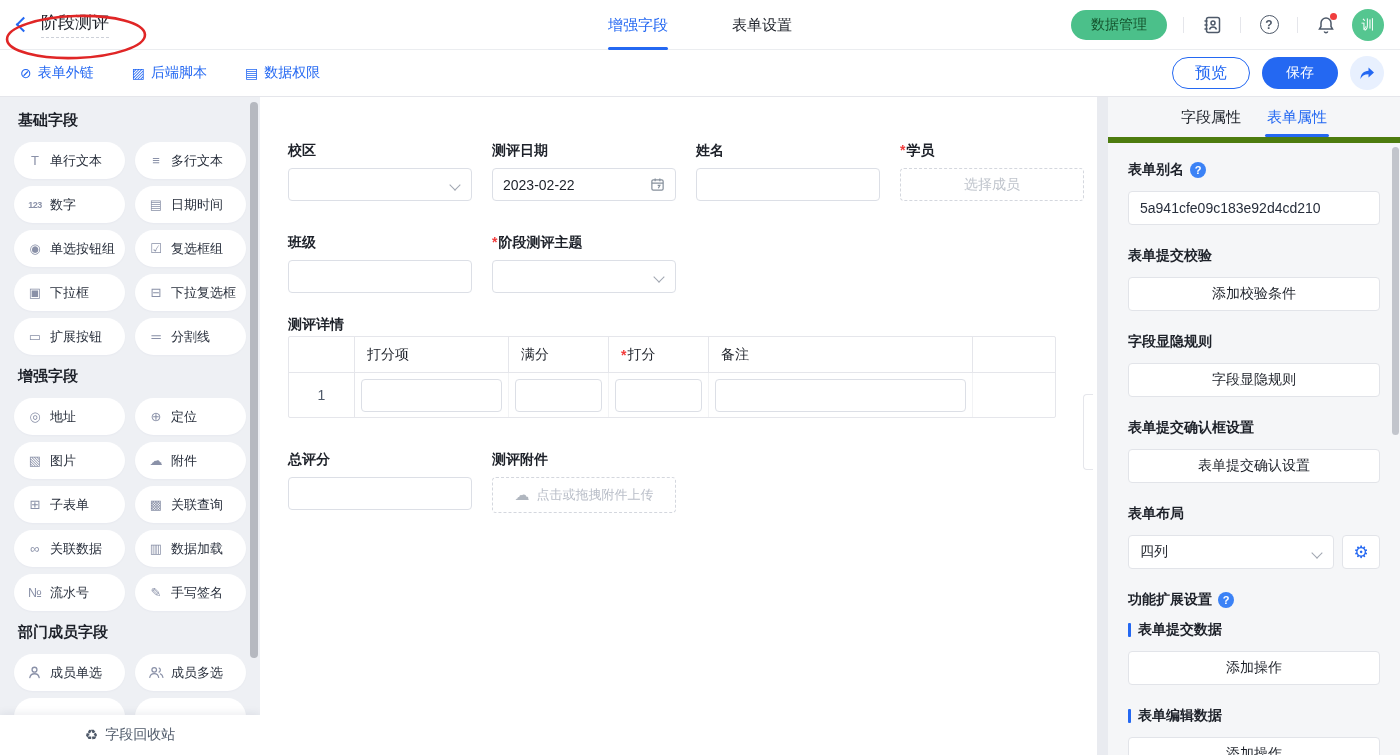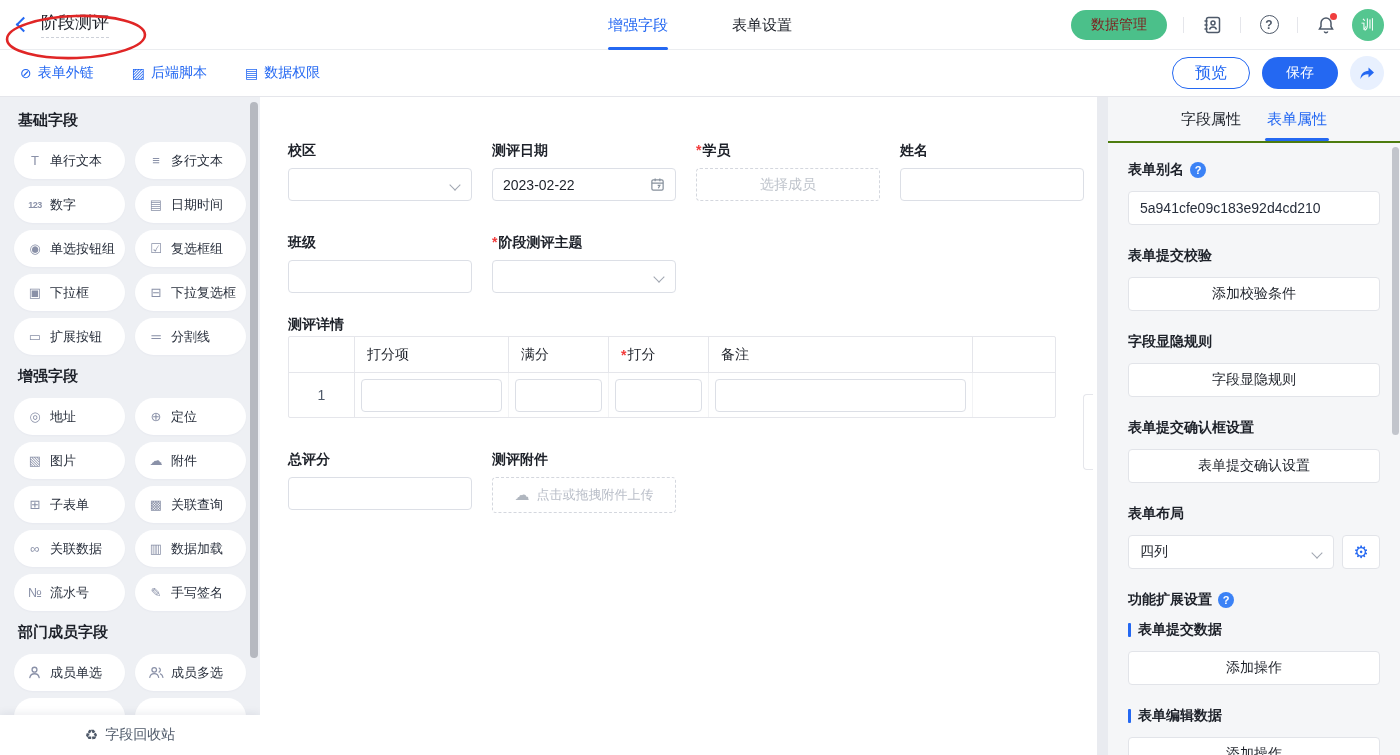--- a/index.html
+++ b/index.html
@@ -11,21 +11,21 @@
   .topbar { position:relative; height:50px; background:#fff; border-bottom:1px solid #ebedf0; display:flex; align-items:center; }
   .topbar-left { position:relative; display:flex; align-items:center; padding-left:18px; width:420px; }
   .back-chevron { width:11px; height:11px; border-left:2.5px solid #2468f2; border-bottom:2.5px solid #2468f2; transform:rotate(45deg); margin-right:12px; cursor:pointer; }
   .form-title { font-size:17px; font-weight:500; color:#1d2129; padding-bottom:3px; border-bottom:1px dashed #cdd1d9; }
   .annotation-ellipse { position:absolute; left:2px; top:1px; pointer-events:none; }
   .topbar-tabs { position:absolute; left:0; right:0; top:0; height:50px; display:flex; justify-content:center; gap:64px; }
   .top-tab { height:50px; display:flex; align-items:center; font-size:15px; color:#1d2129; cursor:pointer; position:relative; }
   .top-tab.active { color:#2468f2; }
   .top-tab.active::after { content:""; position:absolute; left:0; right:0; bottom:0; height:3px; background:#2468f2; border-radius:2px; }
   .topbar-right { margin-left:auto; display:flex; align-items:center; gap:0; padding-right:16px; }
-  .btn-green { background:#4bc08a; color:#7f1d1d; border:none; height:30px; padding:0 20px; border-radius:16px; font-size:14px; cursor:pointer; }
+  .btn-green { background:#4bc08a; color:#14532d; border:none; height:30px; padding:0 20px; border-radius:16px; font-size:14px; cursor:pointer; }
   .top-sep { width:1px; height:16px; background:#e5e6eb; margin:0 16px; }
   .top-icon { width:24px; height:24px; display:flex; align-items:center; justify-content:center; cursor:pointer; position:relative; color:#4e5969; }
   .help-circle { width:19px; height:19px; border:1.6px solid #4e5969; border-radius:50%; display:flex; align-items:center; justify-content:center; font-size:12px; font-weight:bold; color:#4e5969; }
   .bell-dot { position:absolute; top:0; right:1px; width:7px; height:7px; background:#f03e3e; border-radius:50%; }
   .avatar { width:32px; height:32px; border-radius:50%; background:#55c690; color:#fff; display:flex; align-items:center; justify-content:center; font-size:13px; margin-left:14px; cursor:pointer; }
 
   
   .toolbar { height:47px; background:#fff; border-bottom:1px solid #e5e6eb; display:flex; align-items:center; padding:0 16px 0 20px; }
   .tool-link { display:flex; align-items:center; gap:6px; color:#2468f2; font-size:14px; margin-right:38px; cursor:pointer; }
   .tool-link .glyph { font-size:14px; }
@@ -73,21 +73,21 @@
   .st-row > div:last-child { border-right:none; }
   .st-row .idx { justify-content:center; color:#4e5969; border-right:1px solid #e5e6eb; }
   .cell-input { width:100%; height:33px; border:1px solid #dcdfe6; border-radius:4px; background:#fff; cursor:text; }
   .canvas-fragment { position:absolute; left:823px; top:297px; width:10px; height:76px; border:1px solid #e5e6eb; border-right:none; border-radius:4px 0 0 4px; background:#fff; }
 
   
   .gapstrip { width:11px; height:658px; background:#e9ebf0; flex:none; }
 
   
   .panel { position:relative; width:292px; height:658px; background:#f5f6f8; flex:none; overflow:hidden; }
-  .panel-tabs { height:46px; display:flex; justify-content:center; gap:26px; border-bottom:2px solid #4d7c0f; }
+  .panel-tabs { height:46px; display:flex; justify-content:center; gap:26px; border-bottom:6px solid #4d7c0f; }
   .ptab { display:flex; align-items:center; font-size:15px; color:#1d2129; cursor:pointer; position:relative; }
   .ptab.active { color:#2468f2; }
   .ptab.active::after { content:""; position:absolute; left:-2px; right:-2px; bottom:0; height:3px; background:#2468f2; border-radius:2px; }
   .panel-content { padding:18px 20px 0 20px; }
   .plabel { font-size:14px; font-weight:600; color:#1d2129; display:flex; align-items:center; gap:6px; margin-bottom:12px; }
   .help-badge { width:16px; height:16px; border-radius:50%; background:#3b82f6; color:#fff; font-size:11px; font-weight:bold; display:flex; align-items:center; justify-content:center; cursor:pointer; }
   .pinput { height:34px; background:#fff; border:1px solid #e2e4e9; border-radius:4px; display:flex; align-items:center; padding:0 11px; font-size:14px; color:#272e3b; margin-bottom:22px; cursor:text; }
   .pbtn { height:34px; background:#fff; border:1px solid #e2e4e9; border-radius:4px; display:flex; align-items:center; justify-content:center; font-size:14px; color:#1d2129; margin-bottom:22px; cursor:pointer; }
   .layout-row { display:flex; gap:8px; margin-bottom:22px; }
   .pselect { flex:1; height:34px; background:#fff; border:1px solid #e2e4e9; border-radius:4px; display:flex; align-items:center; padding:2px 11px; font-size:14px; position:relative; cursor:pointer; }
@@ -305,26 +305,26 @@
           <div class="flabel">测评日期</div>
           <div class="ctrl date">
             <span>2023-02-22</span>
             <svg width="15" height="15" viewBox="0 0 16 16" fill="none" stroke="#86909c" stroke-width="1.3">
               <rect x="2" y="3" width="12" height="11" rx="1.5"></rect>
                 <path d="M2 6.5h12M5.5 1.5v3M10.5 1.5v3M8.2 9h2.3l-1.6 3"></path>
             </svg>
           </div>
         </div>
         <div class="fcell">
+          <div class="flabel">姓名</div>
+          <div class="ctrl"></div>
+        </div>
+        <div class="fcell">
           <div class="flabel"><span class="req">*</span><span>学员</span></div>
           <div class="ctrl dashed">选择成员</div>
-        </div>
-        <div class="fcell">
-          <div class="flabel">姓名</div>
-          <div class="ctrl"></div>
         </div>
       </div>
 
       <div class="frow">
         <div class="fcell">
           <div class="flabel">班级</div>
           <div class="ctrl"></div>
         </div>
         <div class="fcell">
           <div class="flabel"><span class="req">*</span><span>阶段测评主题</span></div>

